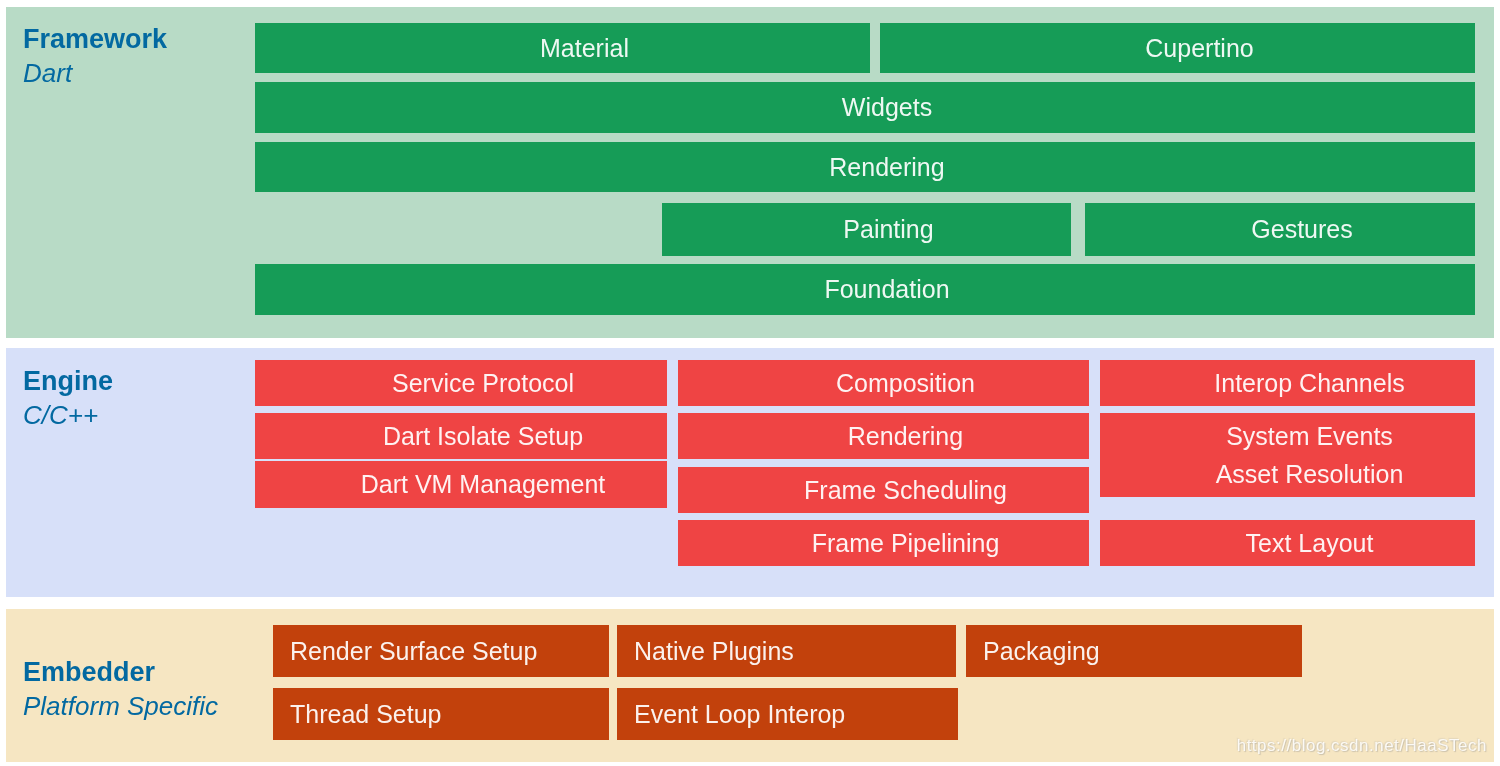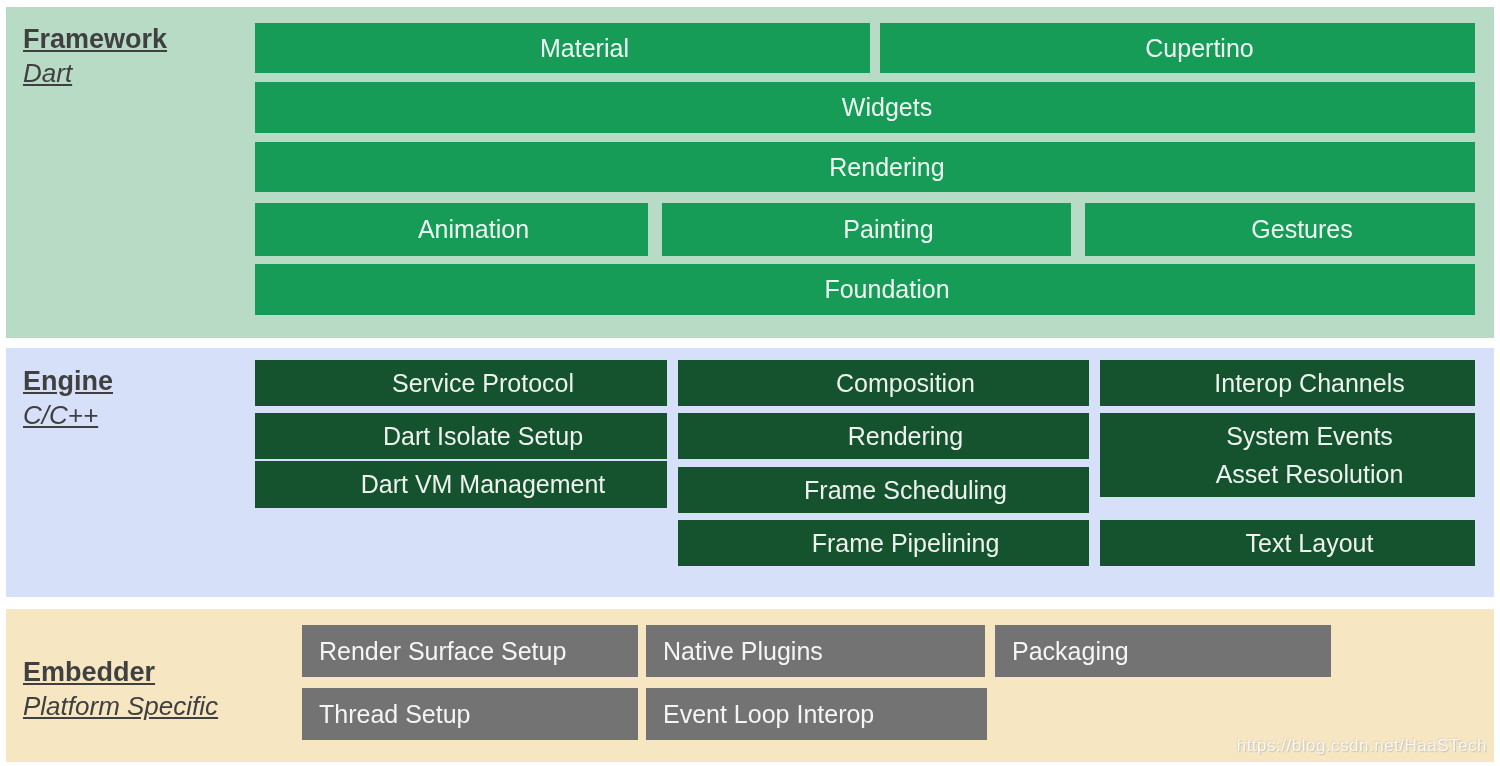--- a/index.html
+++ b/index.html
@@ -12,41 +12,41 @@
     background: #ffffff;
     font-family: "Liberation Sans", sans-serif;
     overflow: hidden;
   }
 
   .band { position: absolute; left: 6px; width: 1488px; }
   .band.framework { top: 7px;   height: 331px; background: #b8dbc6; }
   .band.engine    { top: 348px; height: 249px; background: #d7e0f9; }
   .band.embedder  { top: 609px; height: 153px; background: #f6e6c2; }
 
-  .band-label { position: absolute; color: #404040; line-height: 34px; text-decoration: underline; }
+  .band-label { position: absolute; color: #0369a1; line-height: 34px; }
   .band-label .band-title    { font-weight: bold; font-size: 27px; }
   .band-label .band-subtitle { font-style: italic; font-size: 26px; }
   .framework-label { left: 23px; top: 22px; }
   .engine-label    { left: 23px; top: 364px; }
   .embedder-label  { left: 23px; top: 655px; }
 
   .bar {
     position: absolute;
     display: flex;
     align-items: center;
     justify-content: center;
     font-size: 25px;
     color: rgba(255,255,255,0.93);
     white-space: nowrap;
     box-sizing: border-box;
     padding-left: 44px;
   }
   .bar.g { background: #169c57; }
-  .bar.b { background: #14532d; }
-  .bar.o { background: #737373; justify-content: flex-start; padding-left: 17px; margin-left: 29px; }
+  .bar.b { background: #ef4444; }
+  .bar.o { background: #c2410c; justify-content: flex-start; padding-left: 17px; }
 
   .watermark {
     position: absolute;
     top: 736px;
     right: 13px;
     font-size: 17px;
     letter-spacing: 0.5px;
     color: rgba(255,255,255,0.85);
     text-shadow: 1px 1px 1px rgba(140,140,140,0.40), -1px -1px 1px rgba(170,170,170,0.25);
   }
@@ -58,21 +58,20 @@
 
   <section class="band framework"></section>
   <div class="band-label framework-label">
     <div class="band-title">Framework</div>
     <div class="band-subtitle">Dart</div>
   </div>
   <div class="bar g" style="left:255px;top:23px;width:615px;height:50px">Material</div>
   <div class="bar g" style="left:255px;top:82px;width:1220px;height:51px">Widgets</div>
   <div class="bar g" style="left:880px;top:23px;width:595px;height:50px">Cupertino</div>
   <div class="bar g" style="left:255px;top:142px;width:1220px;height:50px">Rendering</div>
-  <div class="bar g" style="left:255px;top:203px;width:393px;height:53px">Animation</div>
   <div class="bar g" style="left:662px;top:203px;width:409px;height:53px">Painting</div>
   <div class="bar g" style="left:1085px;top:203px;width:390px;height:53px">Gestures</div>
   <div class="bar g" style="left:255px;top:264px;width:1220px;height:51px">Foundation</div>
 
   <section class="band engine"></section>
   <div class="band-label engine-label">
     <div class="band-title">Engine</div>
     <div class="band-subtitle">C/C++</div>
   </div>
   <div class="bar b" style="left:255px;top:360px;width:412px;height:46px">Service Protocol</div>

